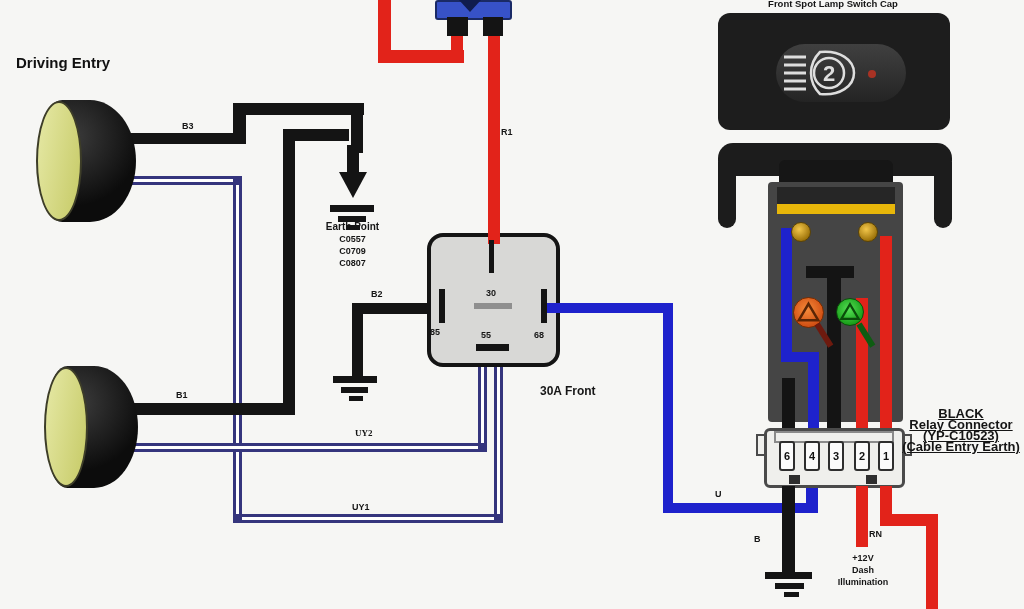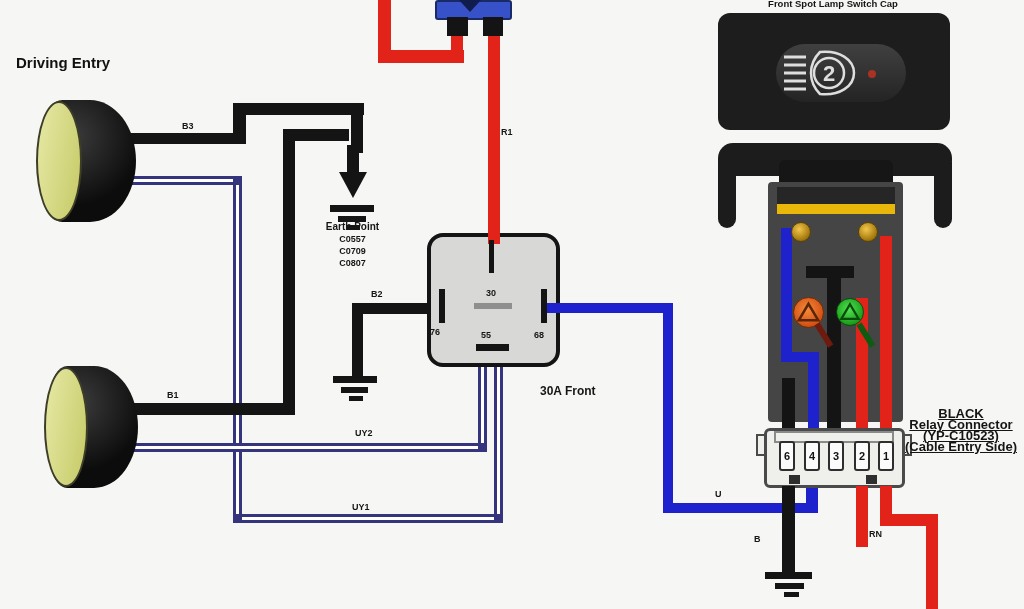--- a/index.html
+++ b/index.html
@@ -59,21 +59,21 @@
   <div class="gbar" style="left:349px;top:396px;width:14px;height:5px;"></div>
 
   <div class="relaybox"></div>
   <div class="abs red" style="left:488px;top:34px;width:12px;height:210px;"></div>
   <div class="abs blk" style="left:489px;top:240px;width:5px;height:33px;"></div>
   <div class="abs gray" style="left:474px;top:303px;width:38px;height:6px;"></div>
   <div class="abs blk" style="left:439px;top:289px;width:6px;height:34px;"></div>
   <div class="abs blk" style="left:541px;top:289px;width:6px;height:34px;"></div>
   <div class="abs blk" style="left:476px;top:344px;width:33px;height:7px;"></div>
   <div class="lbl" style="left:486px;top:246px;margin-top:42px;">30</div>
-  <div class="lbl" style="left:430px;top:327px;">76</div>
+  <div class="lbl" style="left:430px;top:327px;">85</div>
   <div class="lbl" style="left:481px;top:330px;">55</div>
   <div class="lbl" style="left:534px;top:330px;">68</div>
   <div class="lbl" style="left:540px;top:384px;font-size:12px;">30A Front</div>
 
   <div class="abs red" style="left:378px;top:0;width:13px;height:63px;"></div>
   <div class="abs red" style="left:378px;top:50px;width:86px;height:13px;"></div>
   <div class="abs red" style="left:451px;top:26px;width:12px;height:30px;"></div>
   <div class="abs" style="left:435px;top:0;width:77px;height:20px;background:#3752c8;border:2px solid #1a2a66;box-sizing:border-box;border-radius:3px;"></div>
   <div class="abs" style="left:459px;top:0;width:0;height:0;border-left:11px solid transparent;border-right:11px solid transparent;border-top:12px solid #101c4e;"></div>
   <div class="abs blk" style="left:447px;top:17px;width:21px;height:19px;"></div>
@@ -156,36 +156,41 @@
   <div class="gbar" style="left:775px;top:583px;width:29px;height:6px;"></div>
   <div class="gbar" style="left:784px;top:592px;width:15px;height:5px;"></div>
   <div class="abs red" style="left:856px;top:486px;width:12px;height:61px;"></div>
   <div class="abs red" style="left:880px;top:486px;width:12px;height:38px;"></div>
   <div class="abs red" style="left:880px;top:514px;width:58px;height:12px;"></div>
   <div class="abs red" style="left:926px;top:514px;width:12px;height:95px;"></div>
 
   <div class="abs" style="left:16px;top:54px;font:bold 15px 'Liberation Sans',sans-serif;color:#111;">Driving Entry</div>
   <div class="lbl" style="left:182px;top:121px;">B3</div>
   <div class="lbl" style="left:371px;top:289px;">B2</div>
-  <div class="lbl" style="left:167px;top:390px;">B1</div>
-  <div class="lbl" style="left:355px;top:428px;">UY2</div>
+  <div class="lbl" style="left:176px;top:390px;">B1</div>
+  <div class="lbl" style="left:355px;top:428px;font-family:Liberation Serif, serif;">UY2</div>
   <div class="lbl" style="left:352px;top:502px;">UY1</div>
   <div class="lbl" style="left:501px;top:127px;">R1</div>
   <div class="lbl" style="left:715px;top:489px;">U</div>
   <div class="lbl" style="left:754px;top:534px;">B</div>
   <div class="lbl" style="left:869px;top:529px;">RN</div>
 
   <div class="ctext" style="left:305px;top:221px;width:95px;font-size:9px;line-height:12px;">
     <div style="font-size:10px;">Earth Point</div>
     <div>C0557</div>
     <div>C0709</div>
     <div>C0807</div>
   </div>
 
   <div class="ctext" style="left:901px;top:408px;width:120px;font-size:13px;line-height:11px;text-decoration:underline;">
     <div>BLACK</div>
     <div>Relay Connector</div>
     <div>(YP-C10523)</div>
-    <div>(Cable Entry Side)</div>
+    <div>(Cable Entry Earth)</div>
   </div>
 
+  <div class="ctext" style="left:824px;top:552px;width:78px;font-size:9px;line-height:12px;">
+    <div>+12V</div>
+    <div>Dash</div>
+    <div>Illumination</div>
+  </div>
 
 </div>
 
 </body></html>

